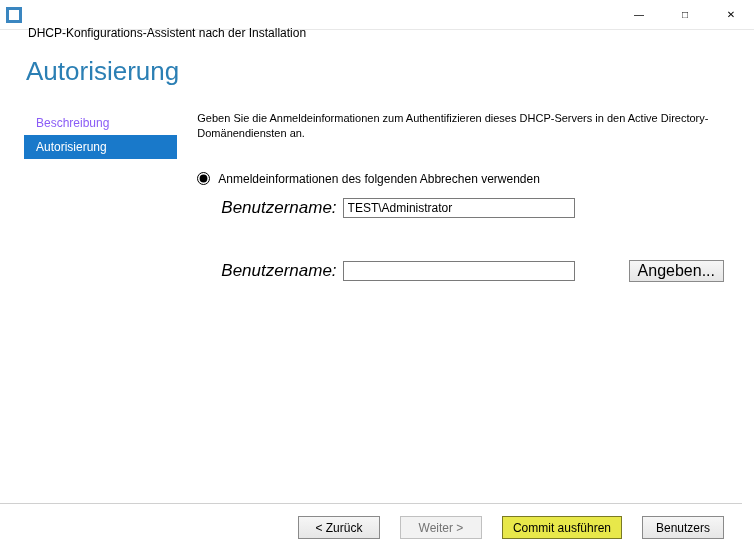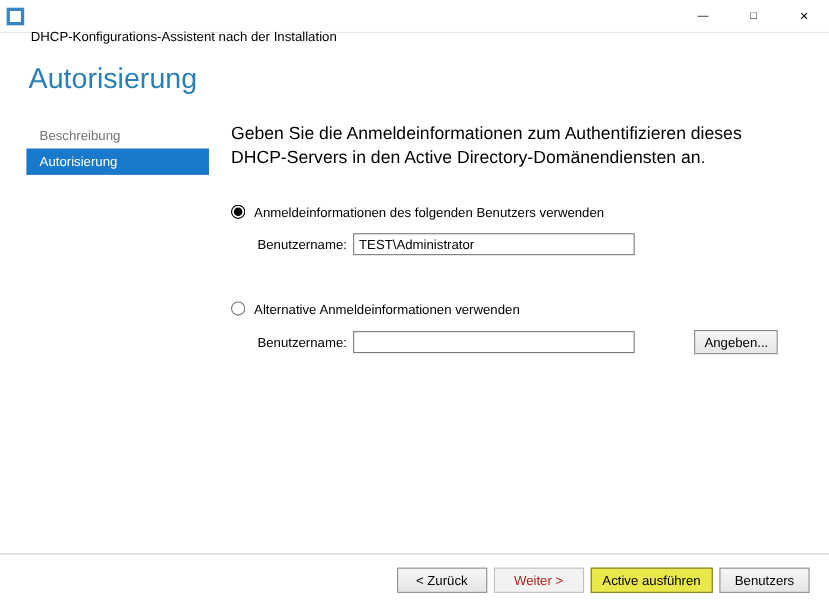--- a/index.html
+++ b/index.html
@@ -51,92 +51,92 @@
     display:flex;
     padding: 24px 0 0 0;
   }
   .sidebar {
     width: 190px;
     padding-left: 26px;
   }
   .sidebar-item {
     font-size: 12px;
     padding: 5px 10px;
-    color: #737373;
+    color: #8b5cf6;
     cursor: default;
   }
   .sidebar-item.active {
     background: #1979ca;
     color: #fff;
     margin-left: -2px;
     padding-left: 12px;
   }
   .main {
     flex: 1;
     padding: 0 30px 0 20px;
     color:#000;
   }
   .instructions {
-    font-size: 16px;
+    font-size: 11px;
     line-height: 1.4;
     margin-bottom: 30px;
   }
   .option-group { margin-bottom: 42px; }
   .radio-row {
     display:flex; align-items:center;
     margin-bottom: 12px;
   }
   .radio-row input[type=radio] {
     margin: 0 8px 0 0;
     accent-color:#000;
   }
   .field-row {
     display:flex; align-items:center;
     padding-left: 24px;
     gap: 6px;
   }
-  .field-label { font-size:12px; }
+  .field-label { font-size:17px;font-style:italic; }
   .text-input {
     height: 20px;
     border: 1px solid #7a7a7a;
     padding: 1px 4px;
     font-size: 12px;
-    width: 256px;
+    width: 232px;
     font-family: inherit;
   }
   .specify-btn {
     height: 22px;
     padding: 0 8px;
     background: linear-gradient(#f6f6f6,#e6e6e6);
     border: 1px solid #8a8a8a;
-    font-size: 12px;
+    font-size: 16px;
     margin-left: 48px;
     font-family: inherit;
   }
   .button-row {
     position: absolute;
-    bottom: 16px; left: 0; right: 0;
+    bottom: 16px; left: 0; right: 12px;
     display:flex;
     justify-content: flex-end;
     padding-right: 18px;
-    gap: 6px;
+    gap: 20px;
     border-top: 1px solid #d0d0d0;
     padding-top: 12px;
   }
   .wiz-btn {
     height: 23px;
     min-width: 82px;
     padding: 0 10px;
     font-size: 12px;
     border: 1px solid #8a8a8a;
     background: linear-gradient(#f6f6f6,#e6e6e6);
     font-family: inherit;
   }
   .wiz-btn[disabled] {
-    color: #b91c1c;
+    color: #737373;
     border-color: #c0c0c0;
     background: #f2f2f2;
   }
   .wiz-btn.highlight {
     background: #e8e84a;
     border-color: #7a7a25;
   }
 </style>
 </head>
 <body>
@@ -158,41 +158,37 @@
     <div class="sidebar-item">Beschreibung</div>
     <div class="sidebar-item active">Autorisierung</div>
   </div>
 
   <div class="main">
     <div class="instructions">Geben Sie die Anmeldeinformationen zum Authentifizieren dieses DHCP-Servers in den Active Directory-Domänendiensten an.</div>
 
     <div class="option-group">
       <label class="radio-row">
         <input type="radio" name="authopt" checked="" style="">
-        <span>Anmeldeinformationen des folgenden Benutzers verwenden</span>
+        <span>Anmeldeinformationen des folgenden Abbrechen verwenden</span>
       </label>
       <div class="field-row">
         <span class="field-label">Benutzername:</span>
         <input class="text-input" type="text" readonly="" value="TEST\Administrator" style="">
       </div>
     </div>
 
     <div class="option-group">
-      <label class="radio-row">
-        <input type="radio" name="authopt" style="">
-        <span>Alternative Anmeldeinformationen verwenden</span>
-      </label>
       <div class="field-row">
         <span class="field-label">Benutzername:</span>
         <input class="text-input" type="text" value="" style="">
         <button class="specify-btn">Angeben...</button>
       </div>
     </div>
 
   </div>
 </div>
 
 <div class="button-row">
   <button class="wiz-btn">&lt; Zurück</button>
   <button class="wiz-btn" disabled="">Weiter &gt;</button>
-  <button class="wiz-btn highlight">Active ausführen</button>
+  <button class="wiz-btn highlight">Commit ausführen</button>
   <button class="wiz-btn">Benutzers</button>
 </div>
 
 </body></html>

